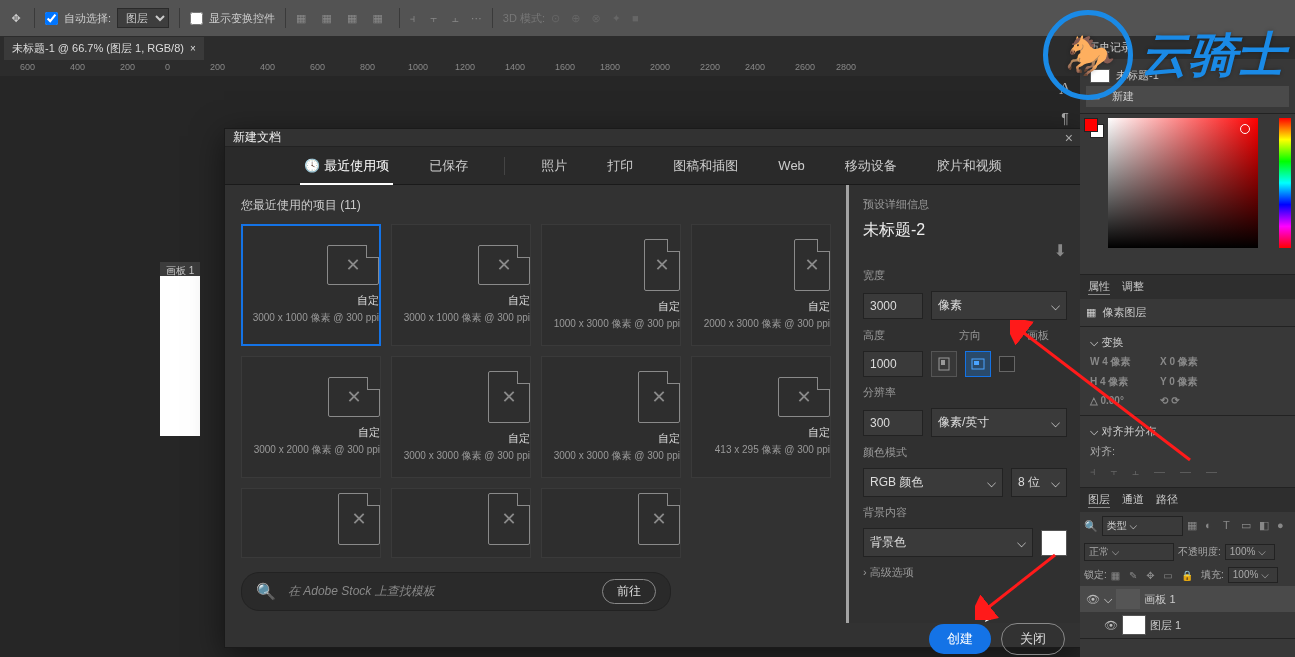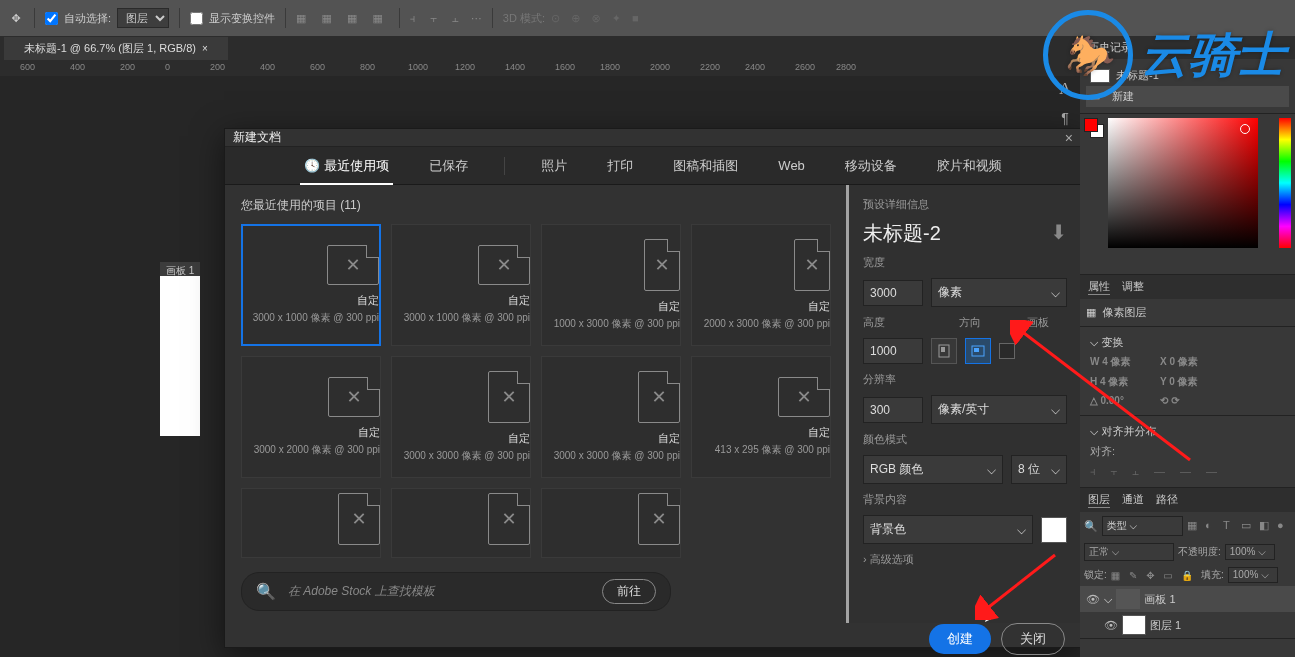--- a/index.html
+++ b/index.html
@@ -7,21 +7,21 @@
 
 
 .toolbar { height: 36px; background: #535353; display: flex; align-items: center; padding: 0 8px; font-size: 11px; gap: 6px; }
 .toolbar .icon { width: 16px; height: 16px; display: inline-flex; align-items: center; justify-content: center; }
 .toolbar .sep { width: 1px; height: 20px; background: #3a3a3a; margin: 0 4px; }
 .toolbar select { background: #3e3e3e; color: #ccc; border: 1px solid #2a2a2a; font-size: 11px; padding: 2px 4px; }
 .toolbar input[type="checkbox"] { vertical-align: middle; }
 
 
 .doc-tabs { height: 24px; background: #2c2c2c; display: flex; align-items: center; padding-left: 4px; }
-.doc-tab { background: #3a3a3a; padding: 4px 20px; font-size: 11px; color: #ddd; display: flex; align-items: center; gap: 6px; }
+.doc-tab { background: #3a3a3a; padding: 4px 8px; font-size: 11px; color: #ddd; display: flex; align-items: center; gap: 6px; }
 .doc-tab .close { font-size: 10px; cursor: pointer; }
 
 
 .ruler { height: 16px; background: #2c2c2c; position: relative; overflow: hidden; font-size: 9px; color: #888; }
 .ruler span { position: absolute; top: 2px; }
 
 
 .canvas-area { position: absolute; top: 76px; left: 0; right: 0; bottom: 0; background: #262626; }
 .artboard-label { position: absolute; left: 160px; top: 186px; background: #3c3c3c; padding: 2px 6px; font-size: 10px; color: #ccc; }
 .artboard { position: absolute; left: 160px; top: 200px; width: 40px; height: 160px; background: #fff; }
@@ -49,21 +49,21 @@
 .preset-card .p-name { font-size: 11px; color: #ddd; }
 .preset-card .p-dim { font-size: 10px; color: #999; margin-top: 3px; }
 
 .stock-bar { margin-top: 14px; display: flex; align-items: center; gap: 12px; background: #2a2a2a; border: 1px solid #222; border-radius: 18px; padding: 6px 14px; width: 430px; }
 .stock-bar .search-icon { color: #888; }
 .stock-bar .placeholder { flex: 1; color: #888; font-size: 12px; font-style: italic; }
 .stock-bar .go-btn { border: 1px solid #888; border-radius: 14px; padding: 3px 14px; font-size: 12px; color: #ddd; cursor: pointer; }
 
 .settings { width: 235px; background: #303030; border-left: 3px solid #a3a3a3; padding: 12px 14px; font-size: 11px; color: #bbb; display: flex; flex-direction: column; gap: 8px; }
 .settings .sec-title { font-size: 11px; color: #999; }
-.settings .doc-name { font-size: 20px; color: #eee; display: flex; align-items: flex-start; }
+.settings .doc-name { font-size: 16px; color: #eee; display: flex; align-items: flex-start; flex-direction: column; }
 .settings .doc-name .dl-icon { margin-left: auto; color: #888; cursor: pointer; }
 .settings .row { display: flex; gap: 8px; align-items: center; }
 .settings input[type="text"] { background: #3a3a3a; border: 1px solid #222; color: #ddd; padding: 5px 6px; font-size: 12px; width: 60px; }
 .settings .sel { background: #3a3a3a; border: 1px solid #222; color: #ddd; padding: 5px 6px; font-size: 12px; flex: 1; display: flex; justify-content: space-between; align-items: center; cursor: pointer; }
 .settings .label { color: #999; font-size: 11px; }
 .settings .orient-btn { width: 26px; height: 26px; border: 1px solid #555; display: flex; align-items: center; justify-content: center; cursor: pointer; background: #383838; }
 .settings .orient-btn.active { border-color: #1473e6; background: #2a4a6a; }
 .settings .checkbox { width: 16px; height: 16px; border: 1px solid #666; background: #2a2a2a; cursor: pointer; }
 .settings .swatch { width: 26px; height: 26px; background: #fff; border: 1px solid #555; cursor: pointer; }
 .settings .advanced { color: #999; cursor: pointer; }

